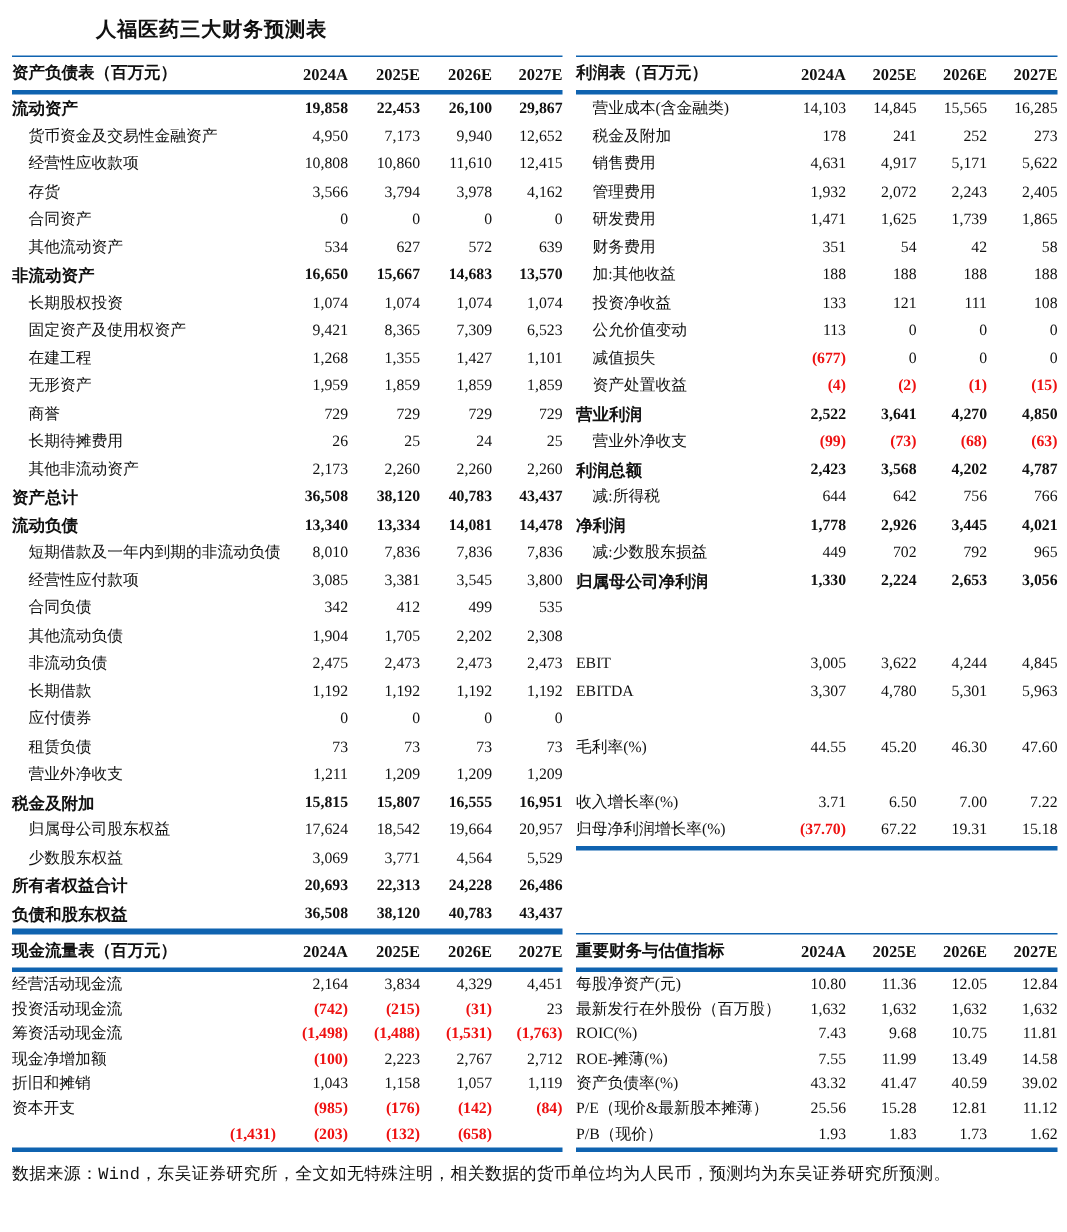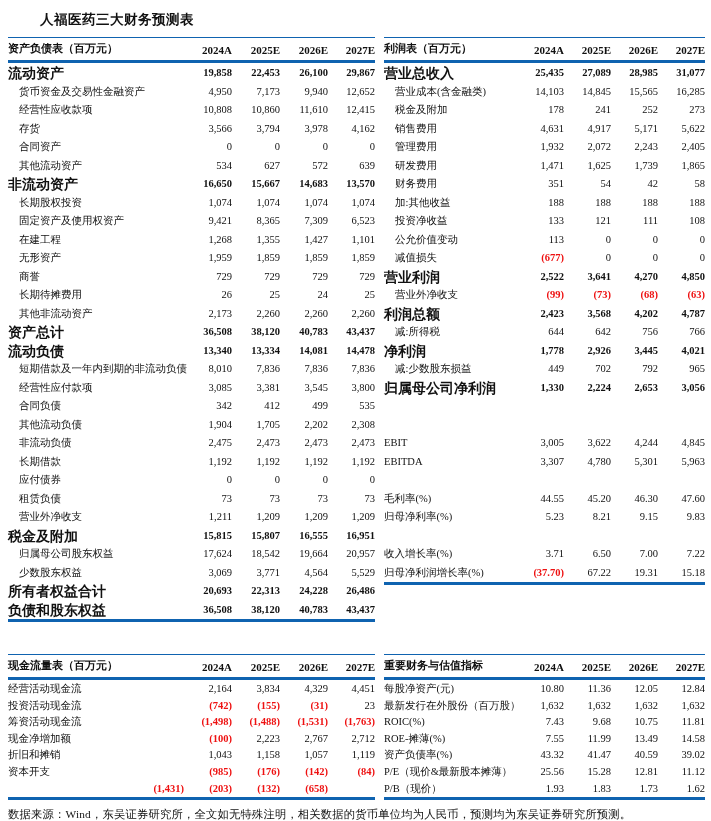--- a/index.html
+++ b/index.html
@@ -9,62 +9,63 @@
   }
   *{margin:0;padding:0;box-sizing:border-box;}
   html,body{background:#ffffff;}
   body{
     width:711px;height:821px;overflow:hidden;
     font-family:"Liberation Serif","DejaVu Serif",serif;
     color:var(--ink);
   }
   .page{position:relative;width:711px;height:821px;background:#fff;}
   .doc-title{
-    margin:11px 0 0 40px;
+    margin:11px 0 0 64px;
     font-size:13.5px;font-weight:bold;letter-spacing:0.5px;
     font-family:"Liberation Sans","DejaVu Sans",sans-serif;
   }
   .tables{
     display:grid;
     grid-template-columns:367px 321px;
     column-gap:9px;
     padding-left:8px;
     margin-top:8px;
     align-items:start;
   }
   .fin-table{border-bottom:3px solid var(--blue);}
-  .fin-table.row2{margin-top:32px;}
+  .fin-table.row2{}
   .t-head{
     display:grid;grid-template-columns:var(--cols);
     align-items:end;
     border-top:1.5px solid var(--blue);
     border-bottom:3px solid var(--blue);
     padding:3px 0 4px 0;
     font-weight:bold;font-size:11px;
   }
   .t-head .label{font-family:"Liberation Sans","DejaVu Sans",sans-serif;font-size:11px;}
   .t-row{
     display:grid;grid-template-columns:var(--cols);
     height:18.5px;line-height:18.5px;
     font-size:10.5px;
   }
   .compact .t-row{height:16.6px;line-height:16.6px;}
   .t-body{padding-top:1px;}
   .label{white-space:nowrap;overflow:visible;}
   .t-row.indent .label{padding-left:11px;}
   .t-row.bold{font-weight:bold;}
-  .t-row.bold .label{font-family:"Liberation Sans","DejaVu Sans",sans-serif;font-size:14px;}
+  .t-row.bold .label{font-family:"Liberation Sans","DejaVu Sans",sans-serif;font-size:11px;}
   .num{text-align:right;white-space:nowrap;}
   .neg{color:var(--red);font-weight:bold;}
   .left-tbl{--cols:minmax(0,1fr) 48px 48px 48px 47px;}
   .right-tbl{--cols:minmax(0,1fr) 46px 47px 47px 47px;}
   .footnote{
     margin:7px 0 0 8px;
     font-size:11.3px;
     letter-spacing:0.2px;
+    font-family:Liberation Mono, monospace;
   }
 </style>
 </head>
 <body>
 
 <div class="page">
 
   <div class="doc-title">人福医药三大财务预测表</div>
 
   <div class="tables">
@@ -292,27 +293,20 @@
 
     <div class="fin-table right-tbl">
         <div class="t-head">
           <div class="label">利润表（百万元）</div>
           <div class="num">2024A</div>
           <div class="num">2025E</div>
           <div class="num">2026E</div>
           <div class="num">2027E</div>
         </div>
         <div class="t-body">
-          <div class="t-row bold">
-            <div class="label">营业总收入</div>
-            <div class="num">25,435</div>
-            <div class="num">27,089</div>
-            <div class="num">28,985</div>
-            <div class="num">31,077</div>
-          </div>
           <div class="t-row indent">
             <div class="label">营业成本(含金融类)</div>
             <div class="num">14,103</div>
             <div class="num">14,845</div>
             <div class="num">15,565</div>
             <div class="num">16,285</div>
           </div>
           <div class="t-row indent">
             <div class="label">税金及附加</div>
             <div class="num">178</div>
@@ -369,20 +363,27 @@
             <div class="num">0</div>
             <div class="num">0</div>
           </div>
           <div class="t-row indent">
             <div class="label">减值损失</div>
             <div class="num neg">(677)</div>
             <div class="num">0</div>
             <div class="num">0</div>
             <div class="num">0</div>
           </div>
+          <div class="t-row indent">
+            <div class="label">资产处置收益</div>
+            <div class="num neg">(4)</div>
+            <div class="num neg">(2)</div>
+            <div class="num neg">(1)</div>
+            <div class="num neg">(15)</div>
+          </div>
           <div class="t-row bold">
             <div class="label">营业利润</div>
             <div class="num">2,522</div>
             <div class="num">3,641</div>
             <div class="num">4,270</div>
             <div class="num">4,850</div>
           </div>
           <div class="t-row indent">
             <div class="label">营业外净收支</div>
             <div class="num neg">(99)</div>
@@ -459,27 +460,20 @@
             <div class="num"></div>
             <div class="num"></div>
             <div class="num"></div>
           </div>
           <div class="t-row">
             <div class="label">毛利率(%)</div>
             <div class="num">44.55</div>
             <div class="num">45.20</div>
             <div class="num">46.30</div>
             <div class="num">47.60</div>
-          </div>
-          <div class="t-row">
-            <div class="label">归母净利率(%)</div>
-            <div class="num">5.23</div>
-            <div class="num">8.21</div>
-            <div class="num">9.15</div>
-            <div class="num">9.83</div>
           </div>
           <div class="t-row">
             <div class="label"></div>
             <div class="num"></div>
             <div class="num"></div>
             <div class="num"></div>
             <div class="num"></div>
           </div>
           <div class="t-row">
             <div class="label">收入增长率(%)</div>
@@ -510,21 +504,21 @@
           <div class="t-row">
             <div class="label">经营活动现金流</div>
             <div class="num">2,164</div>
             <div class="num">3,834</div>
             <div class="num">4,329</div>
             <div class="num">4,451</div>
           </div>
           <div class="t-row">
             <div class="label">投资活动现金流</div>
             <div class="num neg">(742)</div>
-            <div class="num neg">(155)</div>
+            <div class="num neg">(215)</div>
             <div class="num neg">(31)</div>
             <div class="num">23</div>
           </div>
           <div class="t-row">
             <div class="label">筹资活动现金流</div>
             <div class="num neg">(1,498)</div>
             <div class="num neg">(1,488)</div>
             <div class="num neg">(1,531)</div>
             <div class="num neg">(1,763)</div>
           </div>

